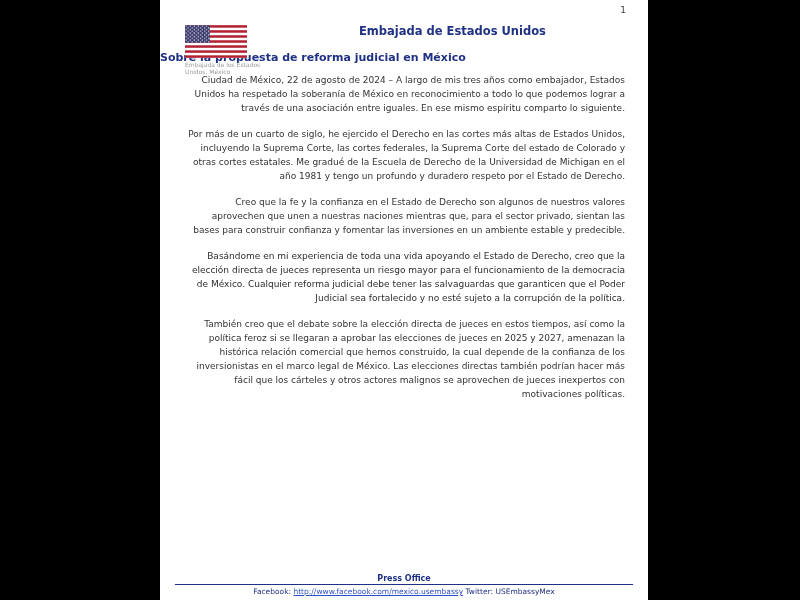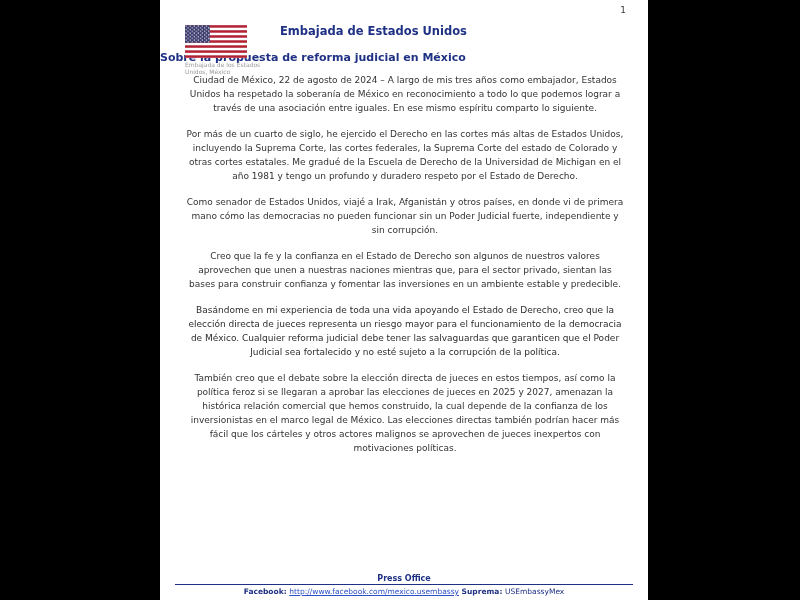--- a/index.html
+++ b/index.html
@@ -24,59 +24,59 @@
     position: absolute; left: 25px; top: 25px; width: 80px;
   }
   .flag-svg { display: block; width: 62px; height: 33px; }
   .logo-caption {
     margin-top: 3px;
     font-size: 6px; line-height: 7px; color: #9a9a9a;
   }
   
   .masthead {
     padding: 24px 23px 0 120px;
-    text-align: left;
+    text-align: center;
     color: #1f3184; font-weight: bold;
     font-size: 11.5px; line-height: 15px;
   }
   .doc-title {
     margin-top: 12px;
     color: #1f3184; font-weight: bold;
     font-size: 11px;
   }
   
   .body-text {
     padding: 9px 23px 0 25px;
   }
   .para {
     margin: 0 0 12px 0;
     font-size: 9px; line-height: 14px;
     color: #333333;
-    text-align: center;
+    text-align: right;
   }
   .para.bold { font-weight: normal; color: #2d2d2d; }
   
   .footer {
     position: absolute; left: 15px; right: 15px; bottom: 4px;
     text-align: center;
     color: #1f3184;
     font-size: 7.5px; line-height: 9px;
   }
   .press-office {
     font-weight: bold; font-size: 8px; line-height: 9px;
   }
   .footer-rule {
     height: 0; border: none;
     border-top: 1.5px solid #1f3184;
     margin: 1px 0 2px 0;
   }
   .footer a, .footer .link {
     color: #2b50c8; text-decoration: underline; cursor: pointer;
   }
-  .footer .flabel { font-weight: bold; }
+  .footer .flabel { font-weight: normal; }
 </style>
 </head>
 <body>
 
 <div class="stage">
   <div class="page">
 
     <div class="page-number">1</div>
 
     <div class="logo-block">
@@ -110,28 +110,27 @@
 
     <div class="masthead">
       <div>Embajada de Estados Unidos</div>
     </div>
 
     <div class="doc-title">Sobre la propuesta de reforma judicial en México</div>
 
     <div class="body-text">
       <p class="para">Ciudad de México, 22 de agosto de 2024 – A largo de mis tres años como embajador, Estados Unidos ha respetado la soberanía de México en reconocimiento a todo lo que podemos lograr a través de una asociación entre iguales. En ese mismo espíritu comparto lo siguiente.</p>
       <p class="para">Por más de un cuarto de siglo, he ejercido el Derecho en las cortes más altas de Estados Unidos, incluyendo la Suprema Corte, las cortes federales, la Suprema Corte del estado de Colorado y otras cortes estatales. Me gradué de la Escuela de Derecho de la Universidad de Michigan en el año 1981 y tengo un profundo y duradero respeto por el Estado de Derecho.</p>
-      <p class="para">Como senador de Estados Unidos, viajé a Irak, Afganistán y otros países, en donde vi de primera mano cómo las democracias no pueden funcionar sin un Poder Judicial fuerte, independiente y sin corrupción.</p>
       <p class="para">Creo que la fe y la confianza en el Estado de Derecho son algunos de nuestros valores aprovechen que unen a nuestras naciones mientras que, para el sector privado, sientan las bases para construir confianza y fomentar las inversiones en un ambiente estable y predecible.</p>
       <p class="para bold">Basándome en mi experiencia de toda una vida apoyando el Estado de Derecho, creo que la elección directa de jueces representa un riesgo mayor para el funcionamiento de la democracia de México. Cualquier reforma judicial debe tener las salvaguardas que garanticen que el Poder Judicial sea fortalecido y no esté sujeto a la corrupción de la política.</p>
       <p class="para">También creo que el debate sobre la elección directa de jueces en estos tiempos, así como la política feroz si se llegaran a aprobar las elecciones de jueces en 2025 y 2027, amenazan la histórica relación comercial que hemos construido, la cual depende de la confianza de los inversionistas en el marco legal de México. Las elecciones directas también podrían hacer más fácil que los cárteles y otros actores malignos se aprovechen de jueces inexpertos con motivaciones políticas.</p>
     </div>
 
     <div class="footer">
       <div class="press-office">Press Office</div>
       <hr class="footer-rule">
       <div>
-        <span class="flabel">Facebook: </span><span class="link">http://www.facebook.com/mexico.usembassy</span><span class="flabel"> Suprema: </span><span>USEmbassyMex</span>
+        <span class="flabel">Facebook: </span><span class="link">http://www.facebook.com/mexico.usembassy</span><span class="flabel"> Twitter: </span><span>USEmbassyMex</span>
       </div>
     </div>
 
   </div>
 </div>
 
 </body></html>

